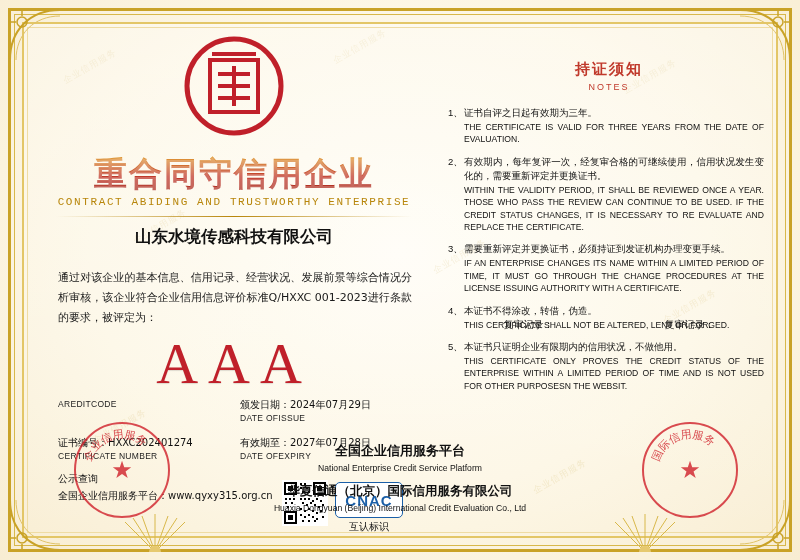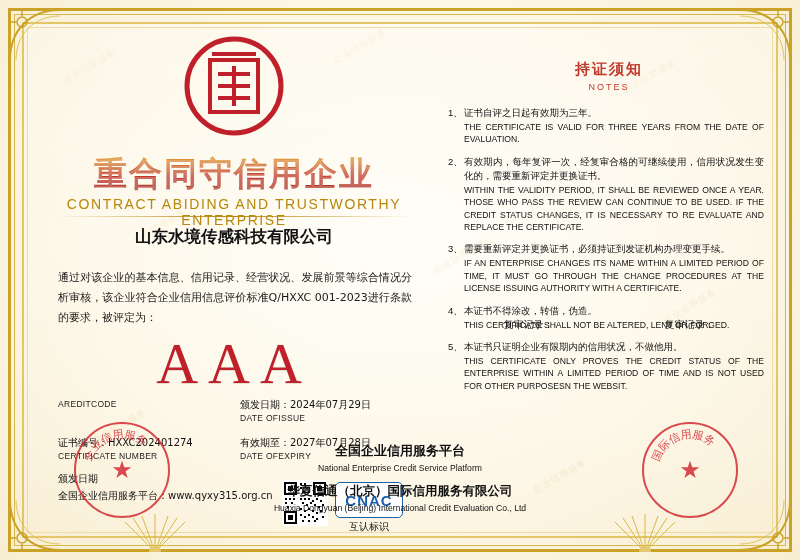--- a/index.html
+++ b/index.html
@@ -67,21 +67,21 @@
     position:absolute;top:122px;left:0;width:100%;
     text-align:center;
     font-family:"DejaVu Sans","Liberation Sans",sans-serif;
     font-size:33px;font-weight:bold;letter-spacing:2px;
     background:linear-gradient(180deg,#e8b23a 0%,#c0392b 55%,#a32d20 100%);
     -webkit-background-clip:text;background-clip:text;color:transparent;
     text-shadow:0 1px 0 rgba(255,255,255,.25);
   }
   .title-en{
     position:absolute;top:166px;left:0;width:100%;
-    text-align:center;color:#b8860b;font-size:14px;letter-spacing:1.6px;
+    text-align:center;color:#b8860b;font-size:11px;letter-spacing:1.6px;font-family:Liberation Mono, monospace;
   }
   .rule{
     position:absolute;top:186px;left:26px;right:26px;height:1px;
     background:linear-gradient(90deg,rgba(184,134,11,0),#b8860b,rgba(184,134,11,0));
   }
   .company{
     position:absolute;top:196px;left:0;width:100%;text-align:center;
     font-family:"DejaVu Sans","Liberation Sans",sans-serif;
     font-size:16.5px;font-weight:bold;color:#111;
   }
@@ -322,21 +322,21 @@
           <div class="fcol">
             <div class="fline">
               <span>有效期至：</span><span>2027年07月28日</span>
             </div>
             <div class="flabel-en">DATE OFEXPIRY</div>
           </div>
         </div>
       </div>
 
       <div class="pub">
-        <div>颁发日期</div>
+        <div>公示查询</div>
         <div>全国企业信用服务平台：www.qyxy315.org.cn</div>
       </div>
 
       <div class="qr">
         <svg width="46" height="46" viewBox="0 0 46 46">
           <rect width="46" height="46" fill="#fff"></rect>
           <g fill="#000">
             <rect x="2" y="2" width="13" height="13"></rect>
               <rect x="4" y="4" width="9" height="9" fill="#fff"></rect>
               <rect x="6" y="6" width="5" height="5"></rect>

